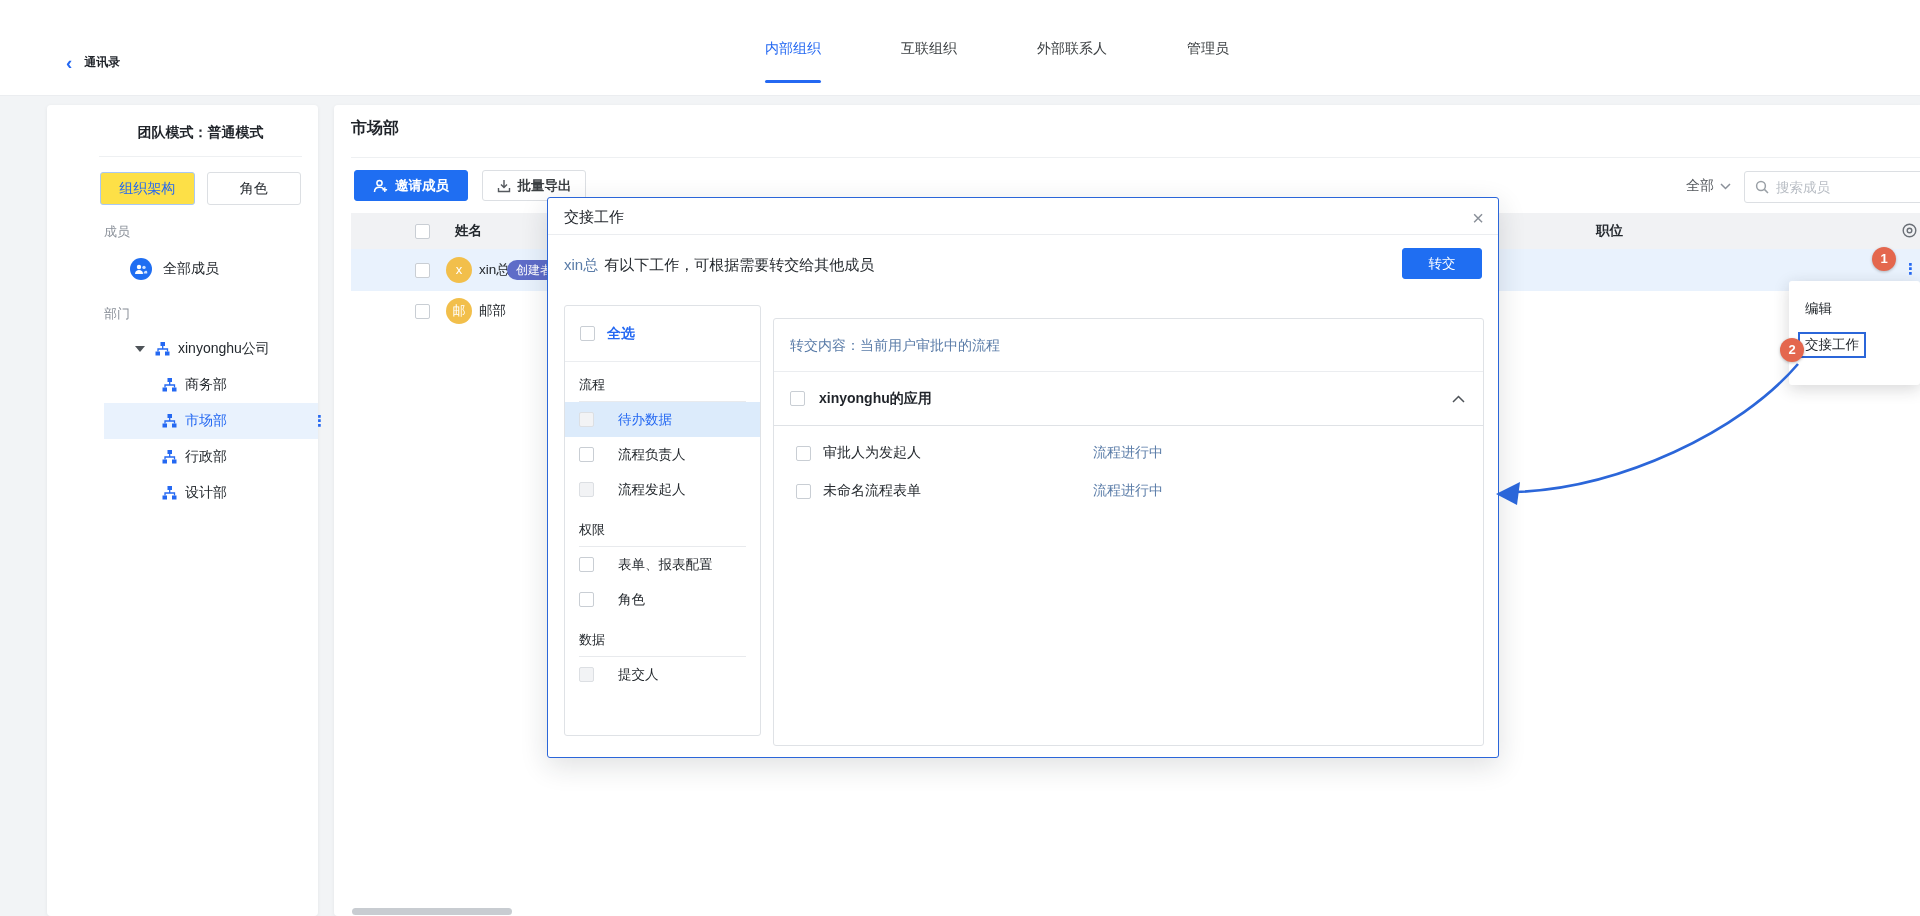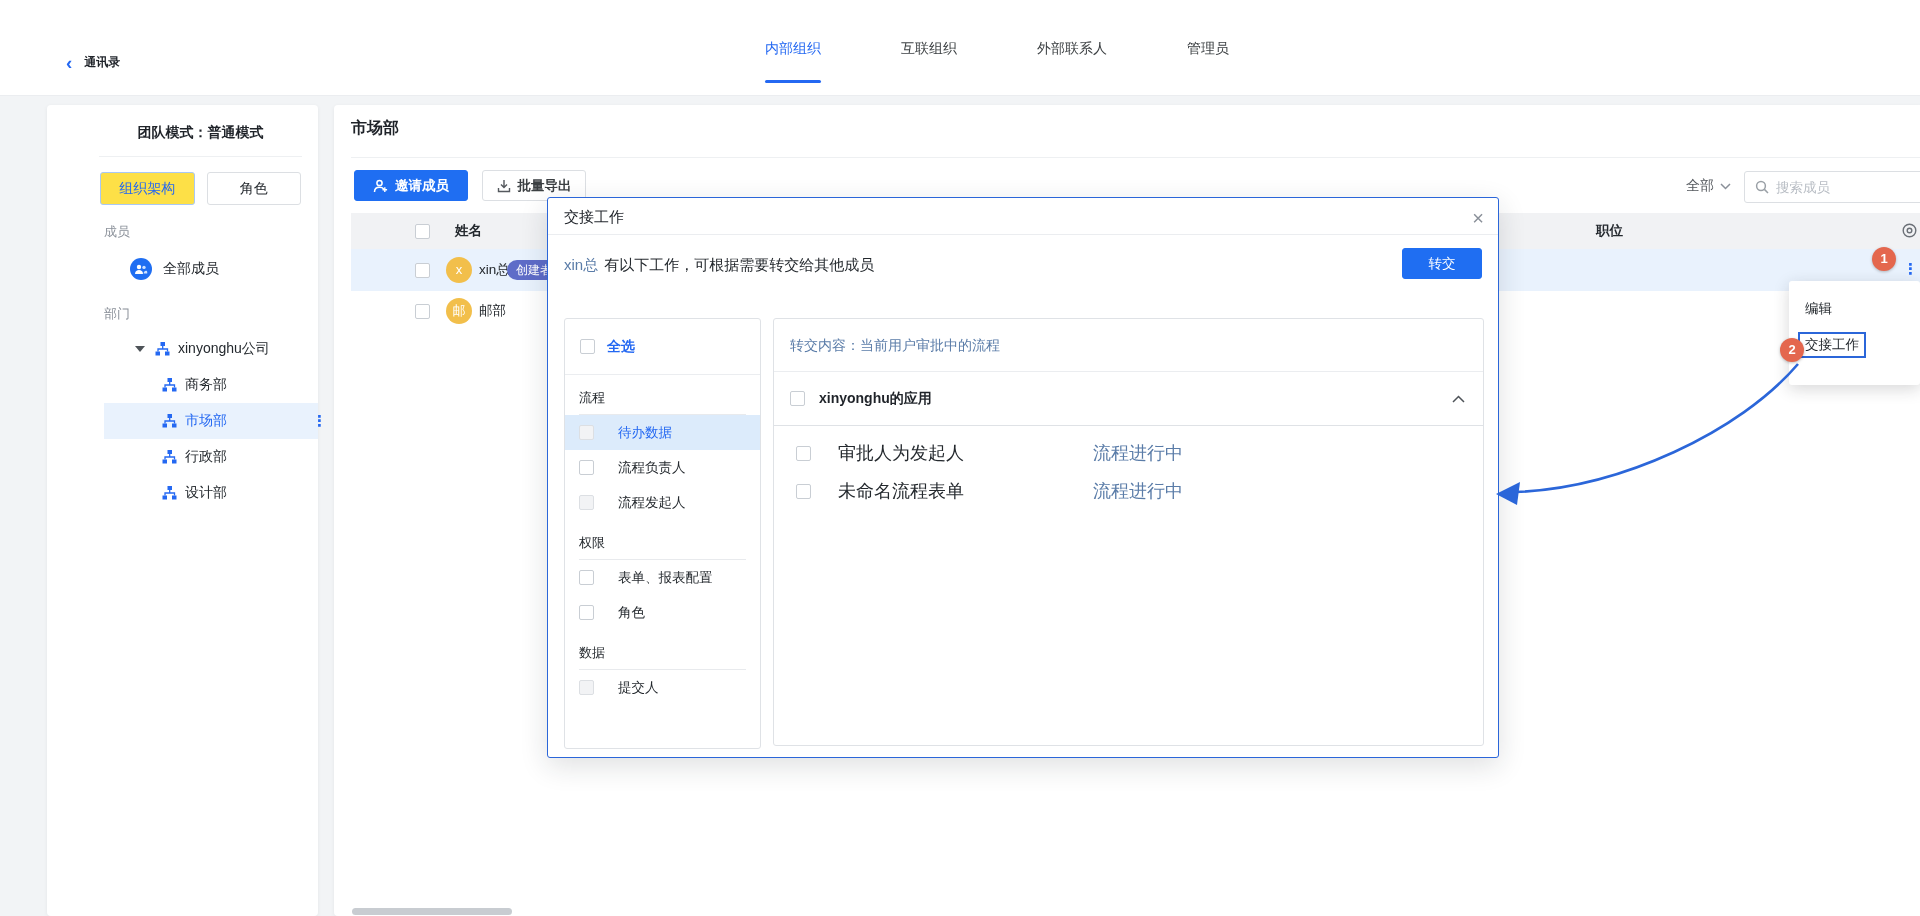--- a/index.html
+++ b/index.html
@@ -75,34 +75,34 @@
 
   
   .modal { position:absolute; left:547px; top:197px; width:952px; height:561px; background:#fff; border:1px solid #2b66d9; border-radius:3px; box-shadow:0 8px 28px rgba(31,35,41,.14); z-index:10; }
   .modal-head { height:37px; line-height:37px; padding-left:16px; font-size:15px; color:#1f2329; border-bottom:1px solid #ebedf0; }
   .modal-close { position:absolute; right:14px; top:6px; font-size:20px; color:#8a9099; cursor:pointer; line-height:1.4; }
   .modal-sub { position:absolute; left:16px; top:58px; font-size:15px; }
   .sub-user { color:#5a7ca8; margin-right:6px; }
   .sub-text { color:#24292e; }
   .btn-transfer { position:absolute; right:16px; top:50px; width:80px; height:31px; line-height:29px; text-align:center; background:#1f6ef2; border:1px solid #1f6ef2; color:#fff; font-size:13.5px; border-radius:3px; cursor:pointer; }
 
-  .lpanel { position:absolute; left:16px; top:120px; width:197px; height:431px; border:1px solid #dfe2e6; border-radius:3px; overflow:hidden; }
+  .lpanel { position:absolute; left:16px; top:107px; width:197px; height:431px; border:1px solid #dfe2e6; border-radius:3px; overflow:hidden; }
   .selall { height:56px; display:flex; align-items:center; gap:12px; padding-left:15px; border-bottom:1px solid #ebedf0; }
   .selall-label { color:#2468f2; font-weight:bold; font-size:14px; }
   .lp-section-label { margin:14px 14px 7px; font-size:13px; color:#24292e; }
   .lp-hr { margin:0 14px; border-top:1px solid #e8eaed; }
   .lp-item { height:35px; display:flex; align-items:center; gap:24px; padding-left:14px; font-size:13.5px; color:#24292e; cursor:pointer; }
   .lp-item.hl { background:#dcebfb; color:#2468f2; }
 
   .rpanel { position:absolute; left:225px; top:120px; width:711px; height:428px; border:1px solid #dfe2e6; border-radius:3px; }
   .rp-head { height:53px; line-height:53px; padding-left:16px; color:#5a7ca8; font-size:14px; border-bottom:1px solid #ebedf0; }
   .rp-group { position:relative; height:54px; display:flex; align-items:center; gap:14px; padding-left:16px; border-bottom:1px solid #dfe2e6; }
   .rp-group-title { font-weight:bold; font-size:14px; color:#1f2329; }
   .rp-chevron { position:absolute; right:18px; top:23px; }
-  .rp-item { position:relative; height:38px; display:flex; align-items:center; gap:27px; padding-left:22px; font-size:18px; color:#24292e; }
+  .rp-item { position:relative; height:38px; display:flex; align-items:center; gap:12px; padding-left:22px; font-size:14px; color:#24292e; }
   .rp-items { padding-top:8px; }
   .rp-status { position:absolute; left:319px; color:#5a7ca8; }
 
   
   .ctx-menu { position:absolute; left:1789px; top:281px; width:131px; height:104px; background:#fff; border-radius:3px; box-shadow:0 4px 16px rgba(31,35,41,.18); z-index:20; padding-top:10px; }
   .ctx-item { height:36px; line-height:36px; padding-left:16px; font-size:13.5px; color:#24292e; cursor:pointer; }
   .ctx-outline { display:inline-block; border:2px solid #2b66d9; padding:0 5px; margin-left:-7px; line-height:22px; height:26px; }
   .num-badge { position:absolute; width:24px; height:24px; border-radius:50%; background:#e4674e; color:#fff; font-size:13px; font-weight:bold; text-align:center; line-height:24px; z-index:30; box-shadow:0 1px 3px rgba(0,0,0,.25); }
   .badge1 { left:1872px; top:247px; }
   .badge2 { left:1780px; top:338px; }

